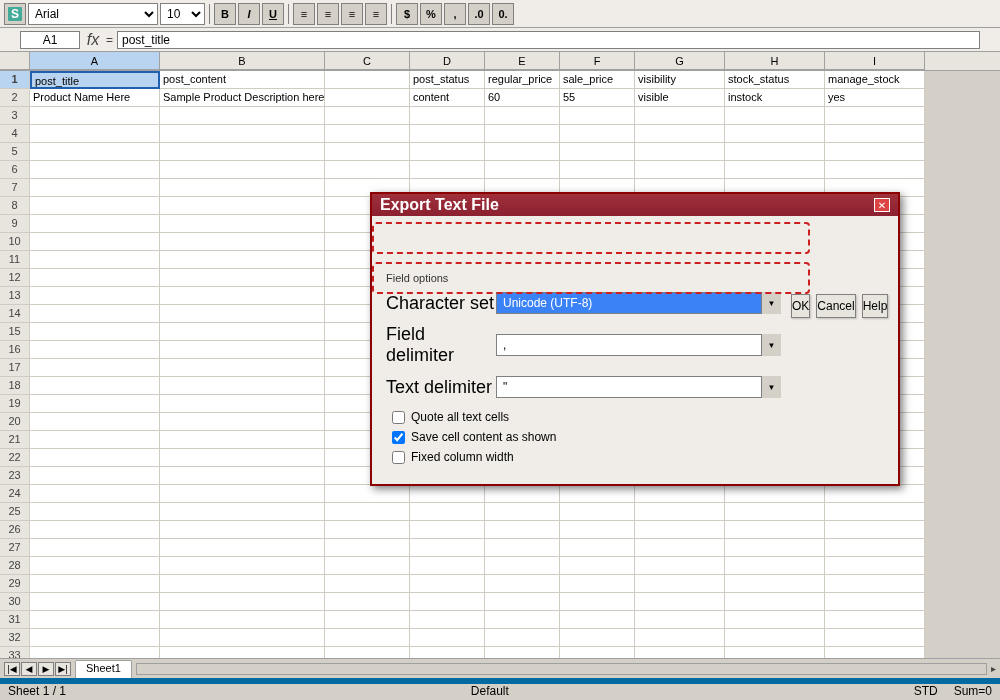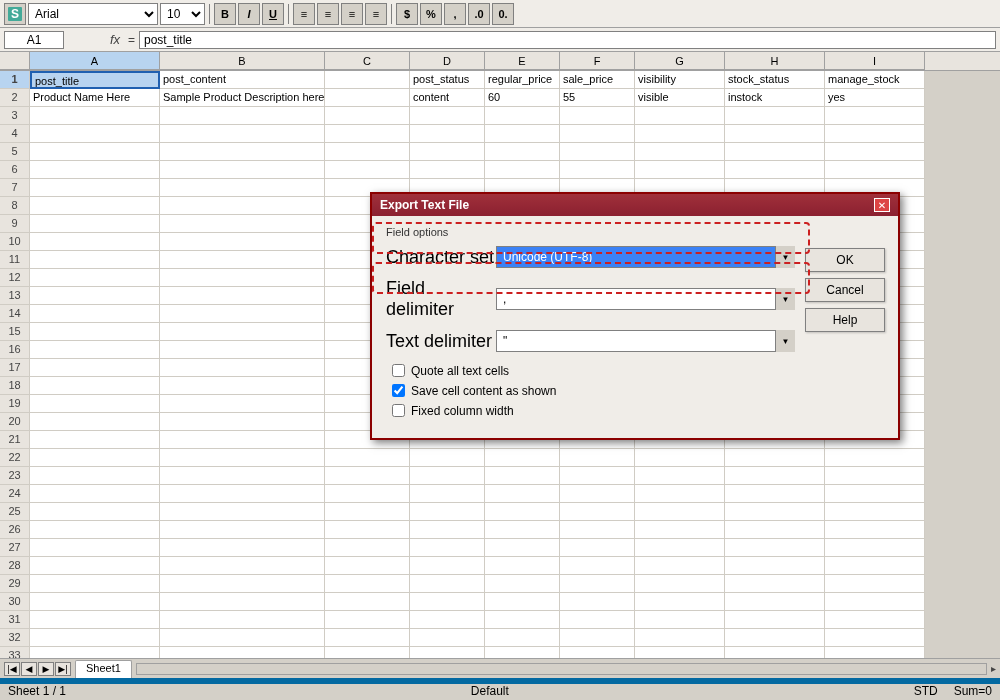--- a/index.html
+++ b/index.html
@@ -19,26 +19,26 @@
     .font-select { width: 130px; height: 22px; border: 1px solid #808080; background: white; padding: 0 2px; }
     .font-size-select { width: 45px; height: 22px; border: 1px solid #808080; background: white; padding: 0 2px; }
     .separator { width: 1px; height: 20px; background: #808080; margin: 0 2px; }
 
     
     .formula-bar {
       display: flex;
       align-items: center;
       background: #f0ede8;
       border-bottom: 1px solid #a0a0a0;
-      padding: 2px 4px;
+      padding: 2px 20px;
       height: 24px;
       gap: 4px;
     }
     .cell-ref { width: 60px; height: 18px; border: 1px solid #808080; background: white; padding: 0 2px; text-align: center; }
-    .fx-btn { width: 18px; height: 18px; display: inline-flex; align-items: center; justify-content: center; font-style: italic; font-size: 13px; cursor: pointer; margin-left: 38px; }
+    .fx-btn { width: 18px; height: 18px; display: inline-flex; align-items: center; justify-content: center; font-style: italic; font-size: 16px; cursor: pointer; }
     .formula-input { flex: 1; height: 18px; border: 1px solid #808080; background: white; padding: 0 4px; }
 
     
     .spreadsheet-container { display: flex; flex-direction: column; height: calc(700px - 28px - 24px - 22px - 20px); overflow: hidden; position: relative; }
     
     
     .col-headers { display: flex; background: #e8e4de; border-bottom: 1px solid #a0a0a0; }
     .row-num-header { width: 30px; min-width: 30px; border-right: 1px solid #a0a0a0; border-bottom: 1px solid #a0a0a0; background: #e8e4de; }
     .col-header {
       border-right: 1px solid #a0a0a0;
@@ -136,31 +136,31 @@
     }
     .dialog-titlebar {
       background: linear-gradient(to bottom, #a0303a, #8b2030);
       color: white;
       padding: 3px 8px;
       display: flex;
       align-items: center;
       justify-content: space-between;
       height: 22px;
     }
-    .dialog-title { font-size: 12px; font-weight: bold; }
+    .dialog-title { font-size: 16px; font-weight: bold; }
     .dialog-close {
       width: 16px; height: 14px;
       background: #d44;
       border: 1px solid #fff;
       color: white;
       font-size: 10px;
       display: flex; align-items: center; justify-content: center;
       cursor: pointer;
     }
-    .dialog-body { padding: 10px 8px 14px 14px; }
+    .dialog-body { padding: 10px 22px 14px 14px; margin-top: 46px; }
     .field-options-label { font-size: 11px; color: #333; margin-bottom: 8px; }
     .dialog-row { display: flex; align-items: center; margin-bottom: 8px; position: relative; }
     .dialog-label { width: 110px; font-size: 18px; }
     .dialog-select {
       flex: 1;
       height: 22px;
       border: 1px solid #808080;
       background: white;
       padding: 0 2px;
       font-size: 12px;
@@ -179,34 +179,34 @@
     .dialog-select { width: 100%; padding-right: 22px; }
     
     
     .dashed-outline {
       position: absolute;
       border: 2px dashed #cc2020;
       border-radius: 4px;
       pointer-events: none;
     }
 
-    .checkbox-row { display: flex; align-items: flex-start; gap: 6px; margin-bottom: 6px; padding-left: 6px; font-size: 12px; }
+    .checkbox-row { display: flex; align-items: flex-end; gap: 6px; margin-bottom: 6px; padding-left: 6px; font-size: 12px; }
     .dialog-btn {
       width: 80px; height: 24px;
       background: #e8e4de;
       border: 1px solid #808080;
       font-size: 12px;
       cursor: pointer;
       display: flex; align-items: center; justify-content: center;
       box-shadow: 1px 1px 2px rgba(0,0,0,0.2);
     }
 
     .dialog-inner { display: flex; }
     .dialog-left { flex: 1; }
-    .dialog-right { width: 95px; padding-left: 10px; display: flex; flex-direction: column; gap: 6px; padding-top: 2px; }
+    .dialog-right { width: 95px; padding-left: 10px; display: flex; flex-direction: row; gap: 6px; padding-top: 2px; }
   </style>
 </head>
 <body>
 
 <div class="toolbar">
   <div class="toolbar-icon">
     <svg width="18" height="18" viewBox="0 0 18 18">
         <rect x="2" y="2" width="14" height="14" fill="#4a9" rx="1"></rect>
         <text x="9" y="13" text-anchor="middle" fill="white" font-size="9" font-weight="bold">S</text>
       </svg>

